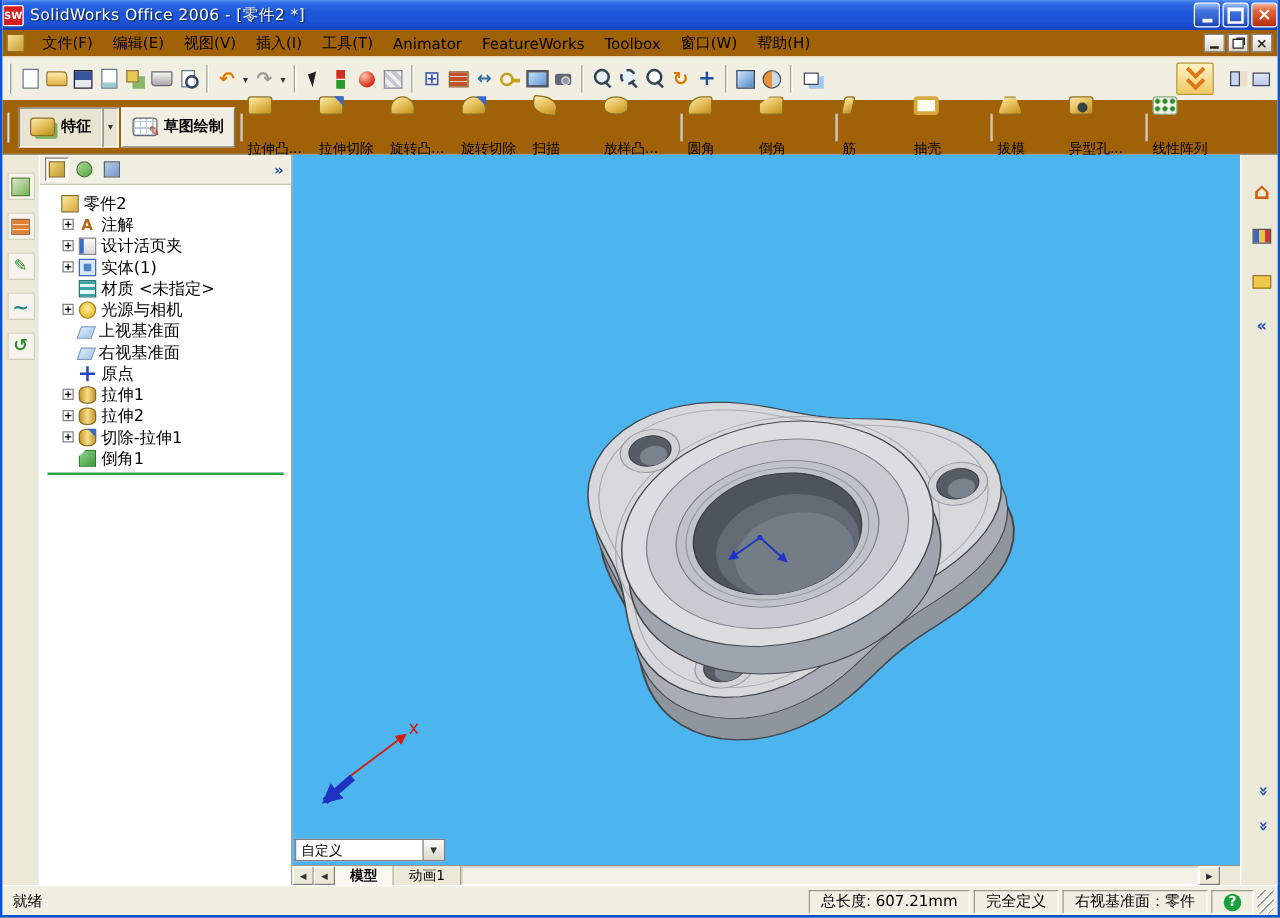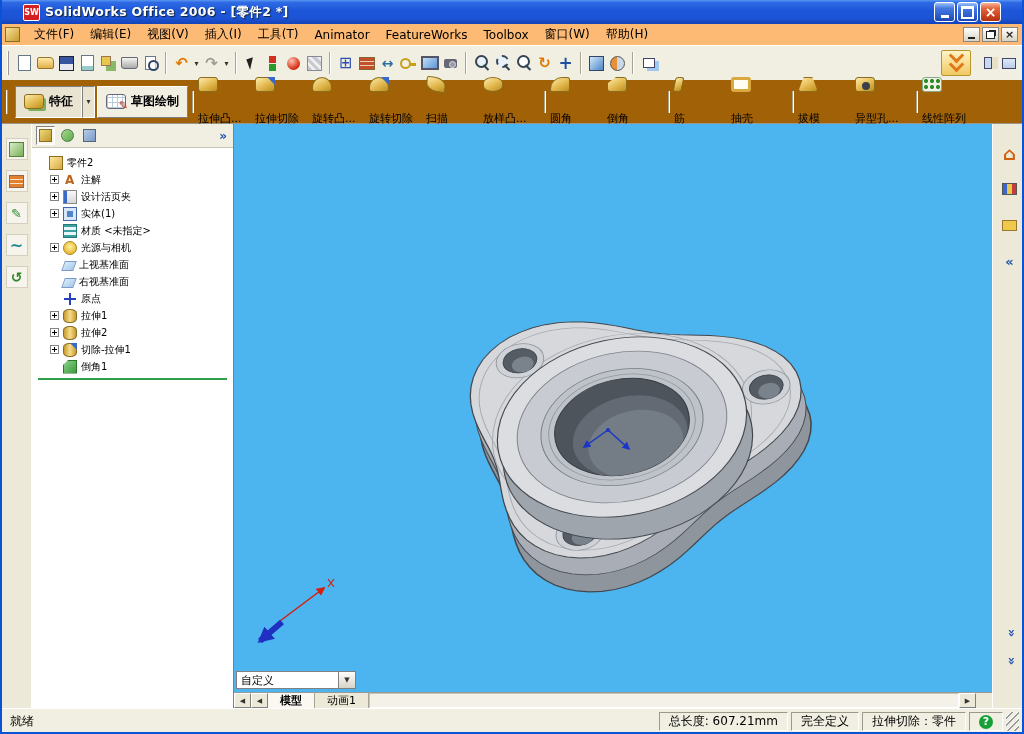--- a/index.html
+++ b/index.html
@@ -1,31 +1,31 @@
 <!DOCTYPE html>
 <html><head>
 <meta charset="utf-8">
 <style>
 *{margin:0;padding:0;box-sizing:border-box;user-select:none}
 body{font-family:"DejaVu Sans","Liberation Sans",sans-serif;background:#555}
 #window{position:relative;width:1024px;height:734px;background:#ECE9D8;overflow:hidden;
   border-left:2px solid #0A52D6;border-right:2px solid #0A52D6;border-bottom:2px solid #0A52D6}
 
-#titlebar{position:absolute;left:0;right:0;top:0;height:24px;display:flex;align-items:center;padding:0 21px;
+#titlebar{position:absolute;left:0;right:0;top:0;height:24px;display:flex;align-items:center;padding:0 0;
   background:linear-gradient(180deg,#5A96F2 0%,#2E6BE4 10%,#1D55D8 45%,#1D55D8 72%,#1443B8 100%);color:#fff}
 .appic{width:17px;height:17px;background:#D42020;border:1px solid #fff;border-radius:2px;display:flex;align-items:center;justify-content:center;font-size:8px;font-weight:bold;color:#fff;margin-right:5px;flex:none}
-.ttitle{font-size:12.5px;font-weight:bold;letter-spacing:.3px;white-space:nowrap;text-shadow:1px 1px 1px #123}
+.ttitle{font-size:12.5px;font-weight:normal;letter-spacing:.3px;white-space:nowrap;text-shadow:1px 1px 1px #123}
 .twrap{margin-left:auto;display:flex}
 .twb{width:21px;height:20px;border:1px solid #fff;border-radius:3px;margin-left:2px;display:flex;align-items:center;justify-content:center;color:#fff;background:linear-gradient(#9CC0FA 0%,#4478E0 30%,#2E5ECC 70%,#1C46B0 100%)}
 .twb.min::before{content:"";width:8px;height:3px;background:#fff;margin-top:9px}
 .twb.max::before{content:"";width:9px;height:8px;border:2px solid #fff;border-top-width:3px}
 .twb.close{background:linear-gradient(#F4B49C 0%,#E2663C 30%,#CC4420 70%,#B03010 100%)}
 .twb.close::before{content:"×";font-size:14px;font-weight:bold;line-height:1}
 
-#menubar{position:absolute;left:0;right:0;top:24px;height:22px;background:#fdba74;display:flex;align-items:center;font-size:12px;border-bottom:1px solid #fff;padding-right:4px}
+#menubar{position:absolute;left:0;right:0;top:24px;height:22px;background:#a16207;display:flex;align-items:center;font-size:12px;border-bottom:1px solid #fff;padding-right:4px}
 .childic{width:15px;height:15px;background:linear-gradient(135deg,#F8E29A,#C89A2E);border:1px solid #8A6D1F;margin:0 6px 0 3px;flex:none}
 .mitem{padding:2px 8px;white-space:nowrap}
 .mwrap{margin-left:auto;display:flex}
 .mwb{width:17px;height:15px;border:1px solid #888;background:linear-gradient(#FFF,#D8D4C4);display:flex;align-items:center;justify-content:center;margin-left:2px;font-size:9px;color:#222}
 .mwb.mn::before{content:"";width:7px;height:2px;background:#222;margin-top:7px}
 .mwb.rs::before{content:"";width:7px;height:6px;border:1px solid #222;background:#fff;box-shadow:2px -2px 0 -1px #222}
 .mwb.cl::before{content:"×";font-weight:bold;font-size:11px;line-height:1}
 
 #stdbar{position:absolute;left:0;right:0;top:46px;height:34px;background:#F1EFE2;display:flex;align-items:center;padding:0 3px}
 .grip{width:0;height:24px;border-left:1px solid #FFF;border-right:1px solid #999;margin:0 5px 0 2px}
@@ -100,21 +100,21 @@
 .ls4::before{content:"~";color:#18888A;font-weight:900;font-size:16px}
 .ls5::before{content:"↺";color:#2A8A2A;font-weight:bold;font-size:14px}
 #treepanel{position:absolute;left:30px;top:124px;width:202px;height:584px;background:#fff;border-right:1px solid #808080;display:flex;flex-direction:column}
 #treeheader{height:24px;background:#F1EFE2;border-bottom:1px solid #c8c4b8;display:flex;align-items:center;padding:0 4px;gap:3px;flex:none}
 .th-tab{width:19px;height:19px;display:flex;align-items:center;justify-content:center;border:1px solid transparent}
 .th-tab.active{border-color:#808080 #FFF #FFF #808080;background:#FAF8F0}
 .th1::before{content:"";width:11px;height:11px;background:linear-gradient(135deg,#F0D87A,#C09A30);border:1px solid #8a6d1f}
 .th2::before{content:"";width:11px;height:11px;background:linear-gradient(135deg,#A8D890,#5AA848);border:1px solid #487848;border-radius:50%}
 .th3::before{content:"";width:11px;height:11px;background:linear-gradient(135deg,#B8CCE8,#7A9AC8);border:1px solid #567}
 .th-chev{margin-left:auto;color:#2050B0;font-weight:bold;font-size:12px;padding-right:2px}
-#treebody{flex:1;padding:6px 2px 4px 4px;font-size:10px;overflow:hidden}
+#treebody{flex:1;padding:6px 2px 4px 4px;font-size:13px;overflow:hidden}
 .trow{display:flex;align-items:center;height:17px;white-space:nowrap}
 .trow.child{padding-left:14px}
 .texp{width:9px;height:9px;border:1px solid #848484;background:#fff;margin-right:4px;position:relative;flex:none}
 .texp::before{content:"";position:absolute;left:1px;top:3px;width:5px;height:1px;background:#000}
 .texp::after{content:"";position:absolute;left:3px;top:1px;width:1px;height:5px;background:#000}
 .texp.hide{visibility:hidden}
 .tic{width:14px;height:14px;margin-right:4px;position:relative;flex:none}
 .ic-part{background:linear-gradient(135deg,#FFE9A0,#D8A93F);border:1px solid #8A6D1F}
 .ic-annot::before{content:"A";position:absolute;left:2px;top:0;color:#B8651A;font:bold 12px/14px "DejaVu Sans",sans-serif}
 .ic-binder{background:linear-gradient(#F8F8F8,#D8D8D8);border:1px solid #888;box-shadow:inset 3px 0 0 #3A6AC8}
@@ -489,20 +489,20 @@
     <span class="vtab">动画1</span>
     <span class="tabtrack"></span>
     <span class="tnav">▶</span>
     <span class="tabcorner"></span>
   </div>
 
   <div id="statusbar">
     <span id="s-ready">就绪</span>
     <span class="scell">总长度: 607.21mm</span>
     <span class="scell">完全定义</span>
-    <span class="scell">拉伸切除：零件</span>
+    <span class="scell">右视基准面：零件</span>
     <span class="scell">
         <span class="help-ic"></span>
       </span>
     <span class="grip-corner"></span>
   </div>
 
 </div>
 
 </body></html>

